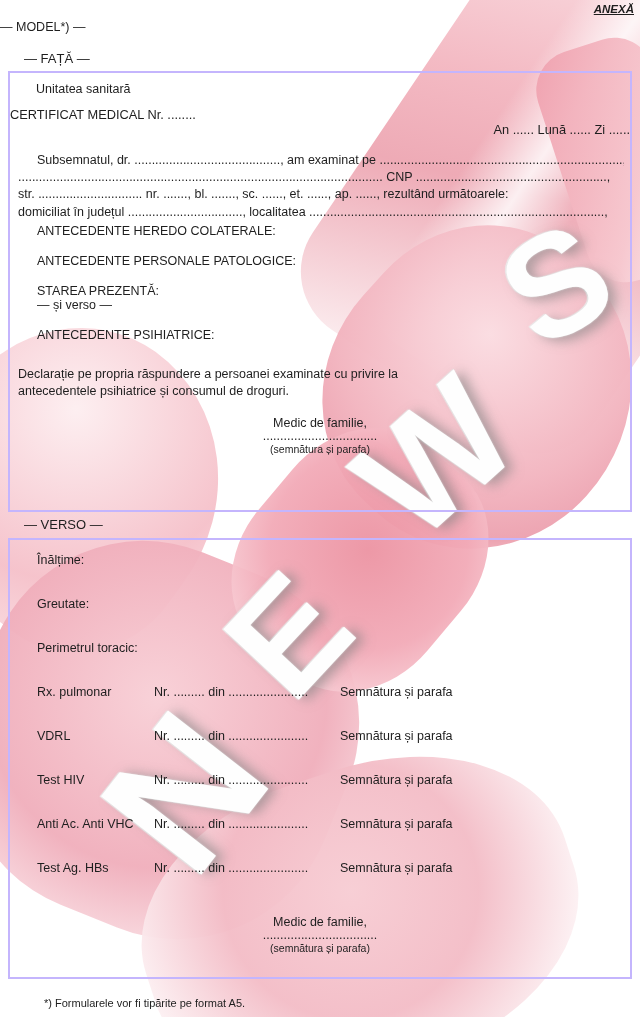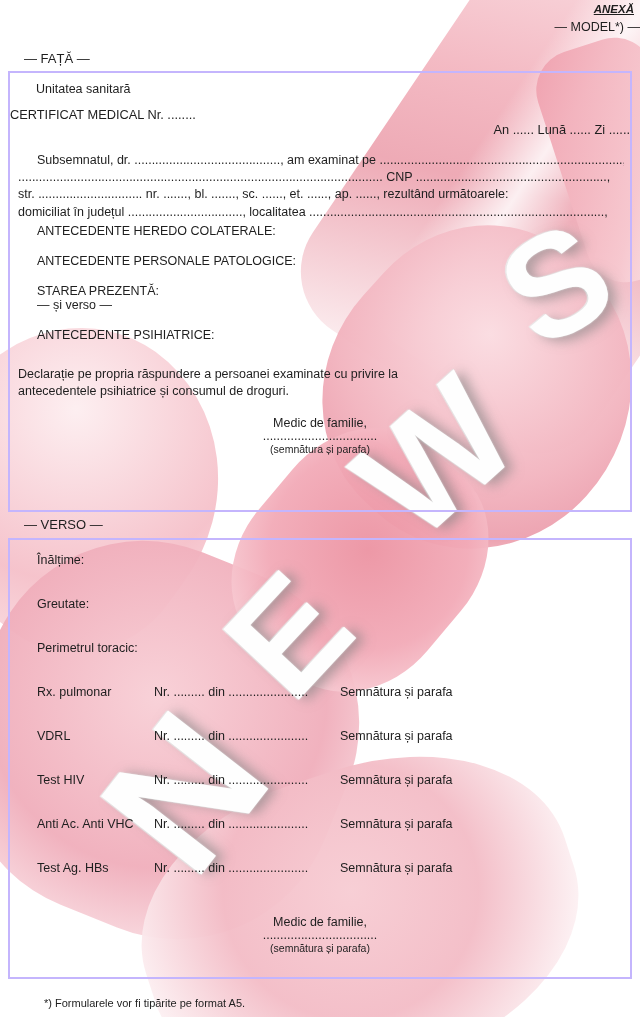--- a/index.html
+++ b/index.html
@@ -48,21 +48,21 @@
   .wm-n { left:118px; top:700px; font-size:185px; transform:rotate(-52deg); }
   .wm-e { left:238px; top:560px; font-size:150px; transform:rotate(-47deg); }
   .wm-w { left:362px; top:380px; font-size:155px; transform:rotate(-42deg); }
   .wm-s { left:508px; top:212px; font-size:145px; transform:rotate(-30deg); }
 
   
   .content { position:absolute; inset:0; z-index:1; }
 
   .annex { position:absolute; top:3px; right:6px; font-size:11.5px; font-weight:bold;
            font-style:italic; text-decoration:underline; }
-  .model { position:absolute; top:20px; left:0; width:100%; text-align:right; font-size:12.5px; }
+  .model { position:absolute; top:20px; left:0; width:100%; text-align:left; font-size:12.5px; }
   .side-label { position:absolute; left:24px; font-size:13px; }
   .fata-label { top:51px; }
   .verso-label { top:517px; }
   .footnote { position:absolute; top:997px; left:44px; font-size:11px; }
 
   .formbox { position:absolute; left:8px; width:624px; border:2px solid #c4b5fd; background:transparent; }
   .front-box { top:71px; height:441px; }
   .verso-box { top:538px; height:441px; }
 
   .unit { margin:9px 0 0 26px; }

